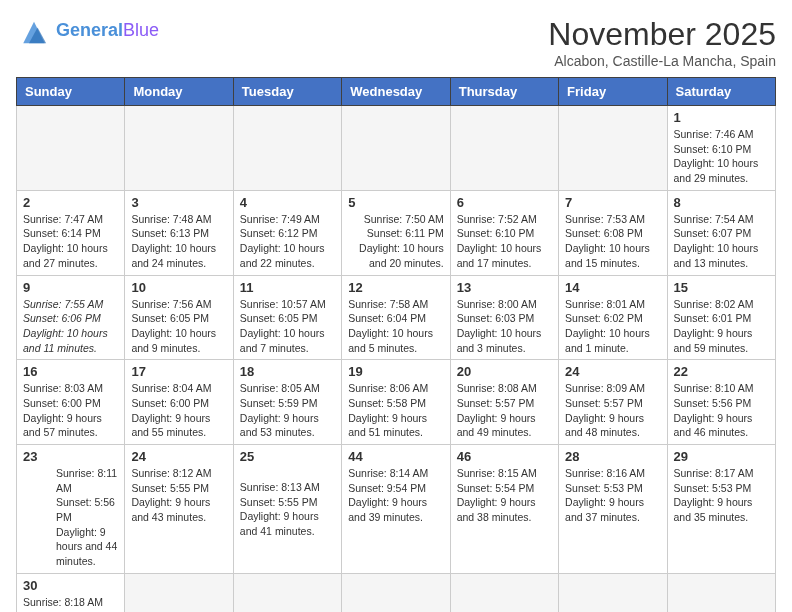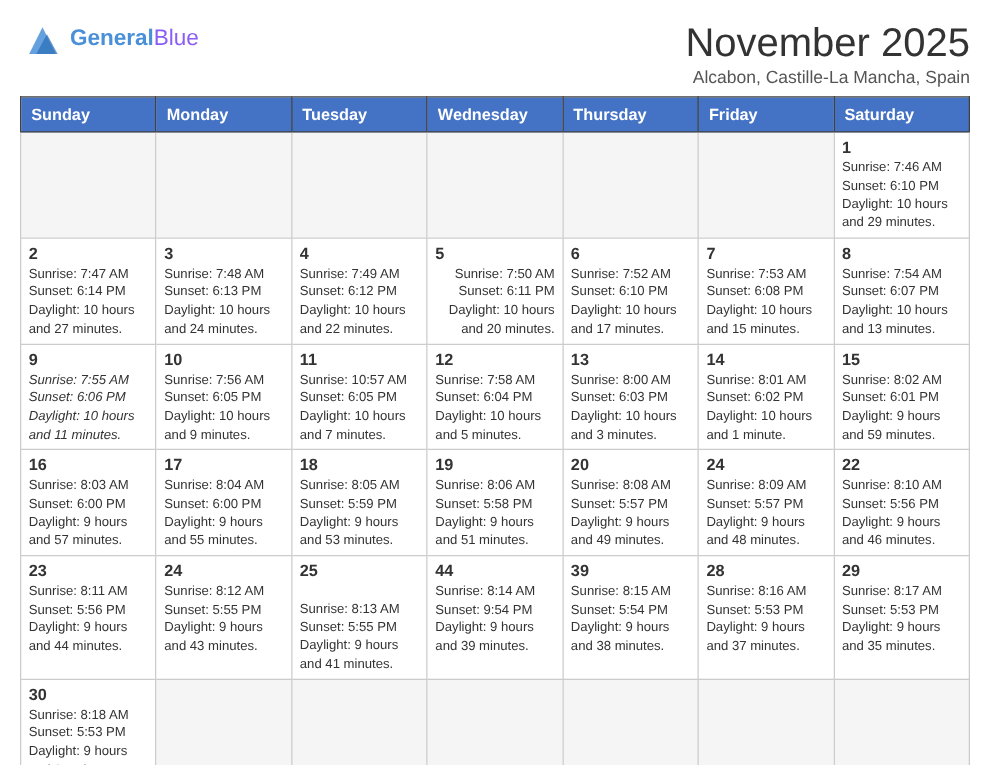--- a/index.html
+++ b/index.html
@@ -262,21 +262,21 @@
         <td>
           <span class="day-number">22</span>
           <div class="day-info" style="white-space: pre-line;">Sunrise: 8:10 AM
 Sunset: 5:56 PM
 Daylight: 9 hours and 46 minutes.</div>
         </td>
       </tr>
       <tr>
         <td>
           <span class="day-number">23</span>
-          <div class="day-info" style="white-space: pre-line;">Sunrise: 8:11 AM
+          <div class="day-info" style="white-space: pre-line; margin-left: 33px;">Sunrise: 8:11 AM
 Sunset: 5:56 PM
 Daylight: 9 hours and 44 minutes.</div>
         </td>
         <td>
           <span class="day-number">24</span>
           <div class="day-info" style="white-space: pre-line;">Sunrise: 8:12 AM
 Sunset: 5:55 PM
 Daylight: 9 hours and 43 minutes.</div>
         </td>
         <td>
@@ -285,21 +285,21 @@
 Sunset: 5:55 PM
 Daylight: 9 hours and 41 minutes.</div>
         </td>
         <td>
           <span class="day-number">44</span>
           <div class="day-info" style="white-space: pre-line;">Sunrise: 8:14 AM
 Sunset: 9:54 PM
 Daylight: 9 hours and 39 minutes.</div>
         </td>
         <td>
-          <span class="day-number">39</span>
+          <span class="day-number">46</span>
           <div class="day-info" style="white-space: pre-line;">Sunrise: 8:15 AM
 Sunset: 5:54 PM
 Daylight: 9 hours and 38 minutes.</div>
         </td>
         <td>
           <span class="day-number">28</span>
           <div class="day-info" style="white-space: pre-line;">Sunrise: 8:16 AM
 Sunset: 5:53 PM
 Daylight: 9 hours and 37 minutes.</div>
         </td>

